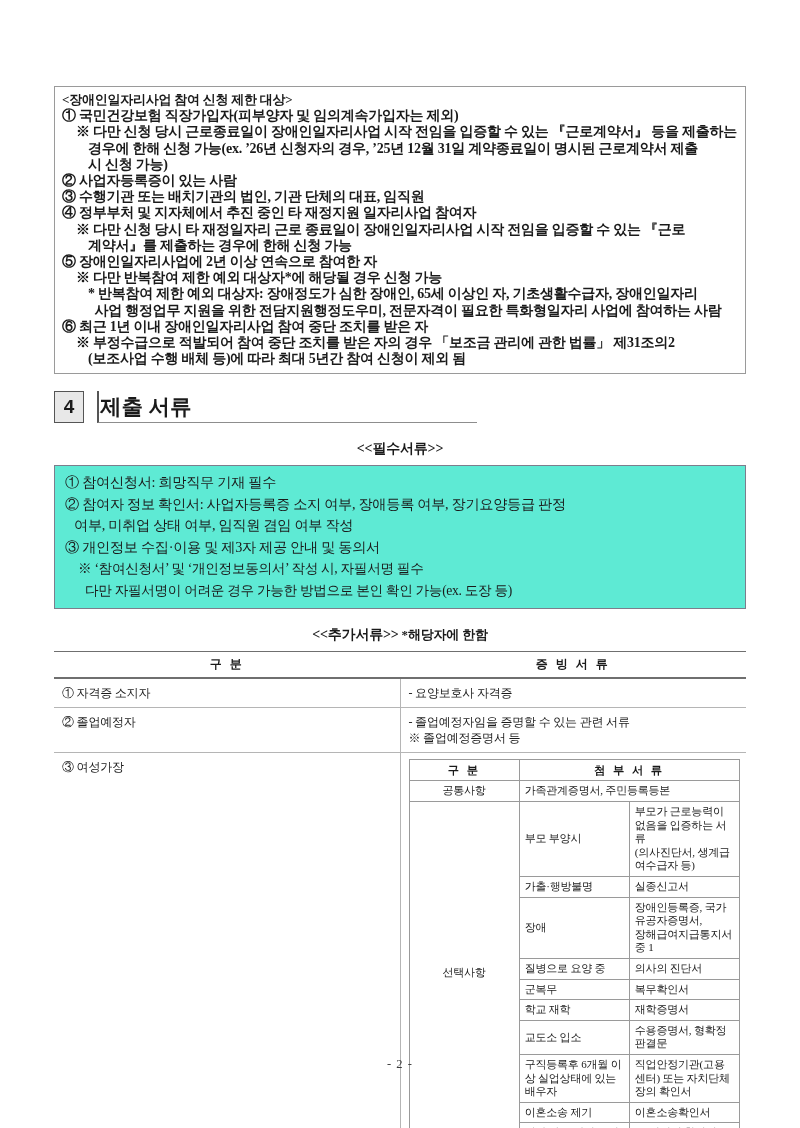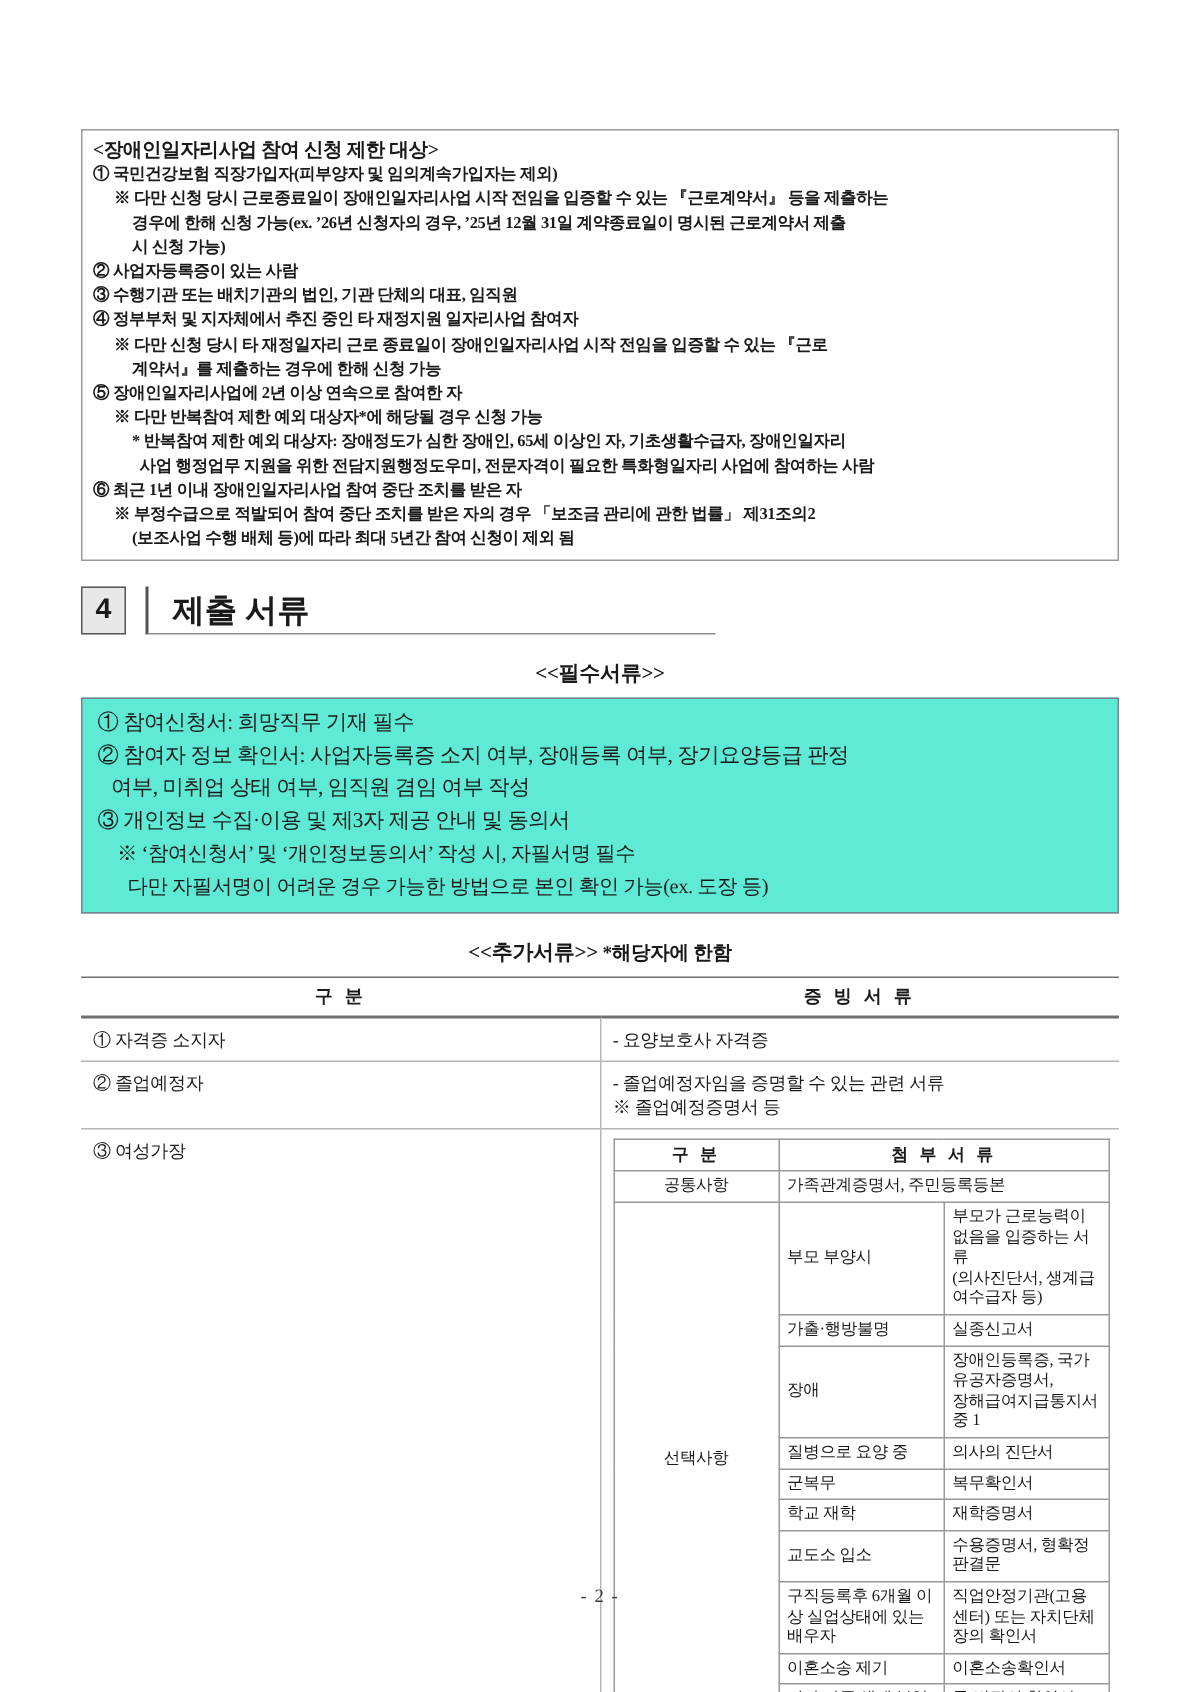--- a/index.html
+++ b/index.html
@@ -25,21 +25,21 @@
   }
 
   
   .restrict-box {
     border: 1px solid #9a9a9a;
     background: #ffffff;
     padding: 5px 7px 6px 7px;
     box-sizing: border-box;
   }
   .rline {
-    font-size: 11px;
+    font-size: 14px;
     line-height: 16.2px;
     letter-spacing: -0.25px;
     white-space: pre-wrap;
     font-weight: 600;
   }
   .rline.lvl0 { padding-left: 0px; font-weight: 700; font-size: 13px; }
   .rline.lvl1 { padding-left: 0px; }
   .rline.lvl2 { padding-left: 14px; }
   .rline.lvl3 { padding-left: 26px; }
 
@@ -69,21 +69,21 @@
     border-left: 2px solid #555;
     border-bottom: 1.5px solid #8d8d8d;
     display: flex;
     align-items: center;
     box-sizing: border-box;
     max-width: 380px;
   }
   .section-title {
     font-size: 21.5px;
     font-weight: bold;
-    padding-left: 16px;
+    padding-left: 1px;
     letter-spacing: 0px;
     font-family: "Liberation Serif", serif;
   }
 
   
   .caption {
     text-align: center;
     font-size: 14px;
     font-weight: bold;
     margin-top: 17px;

